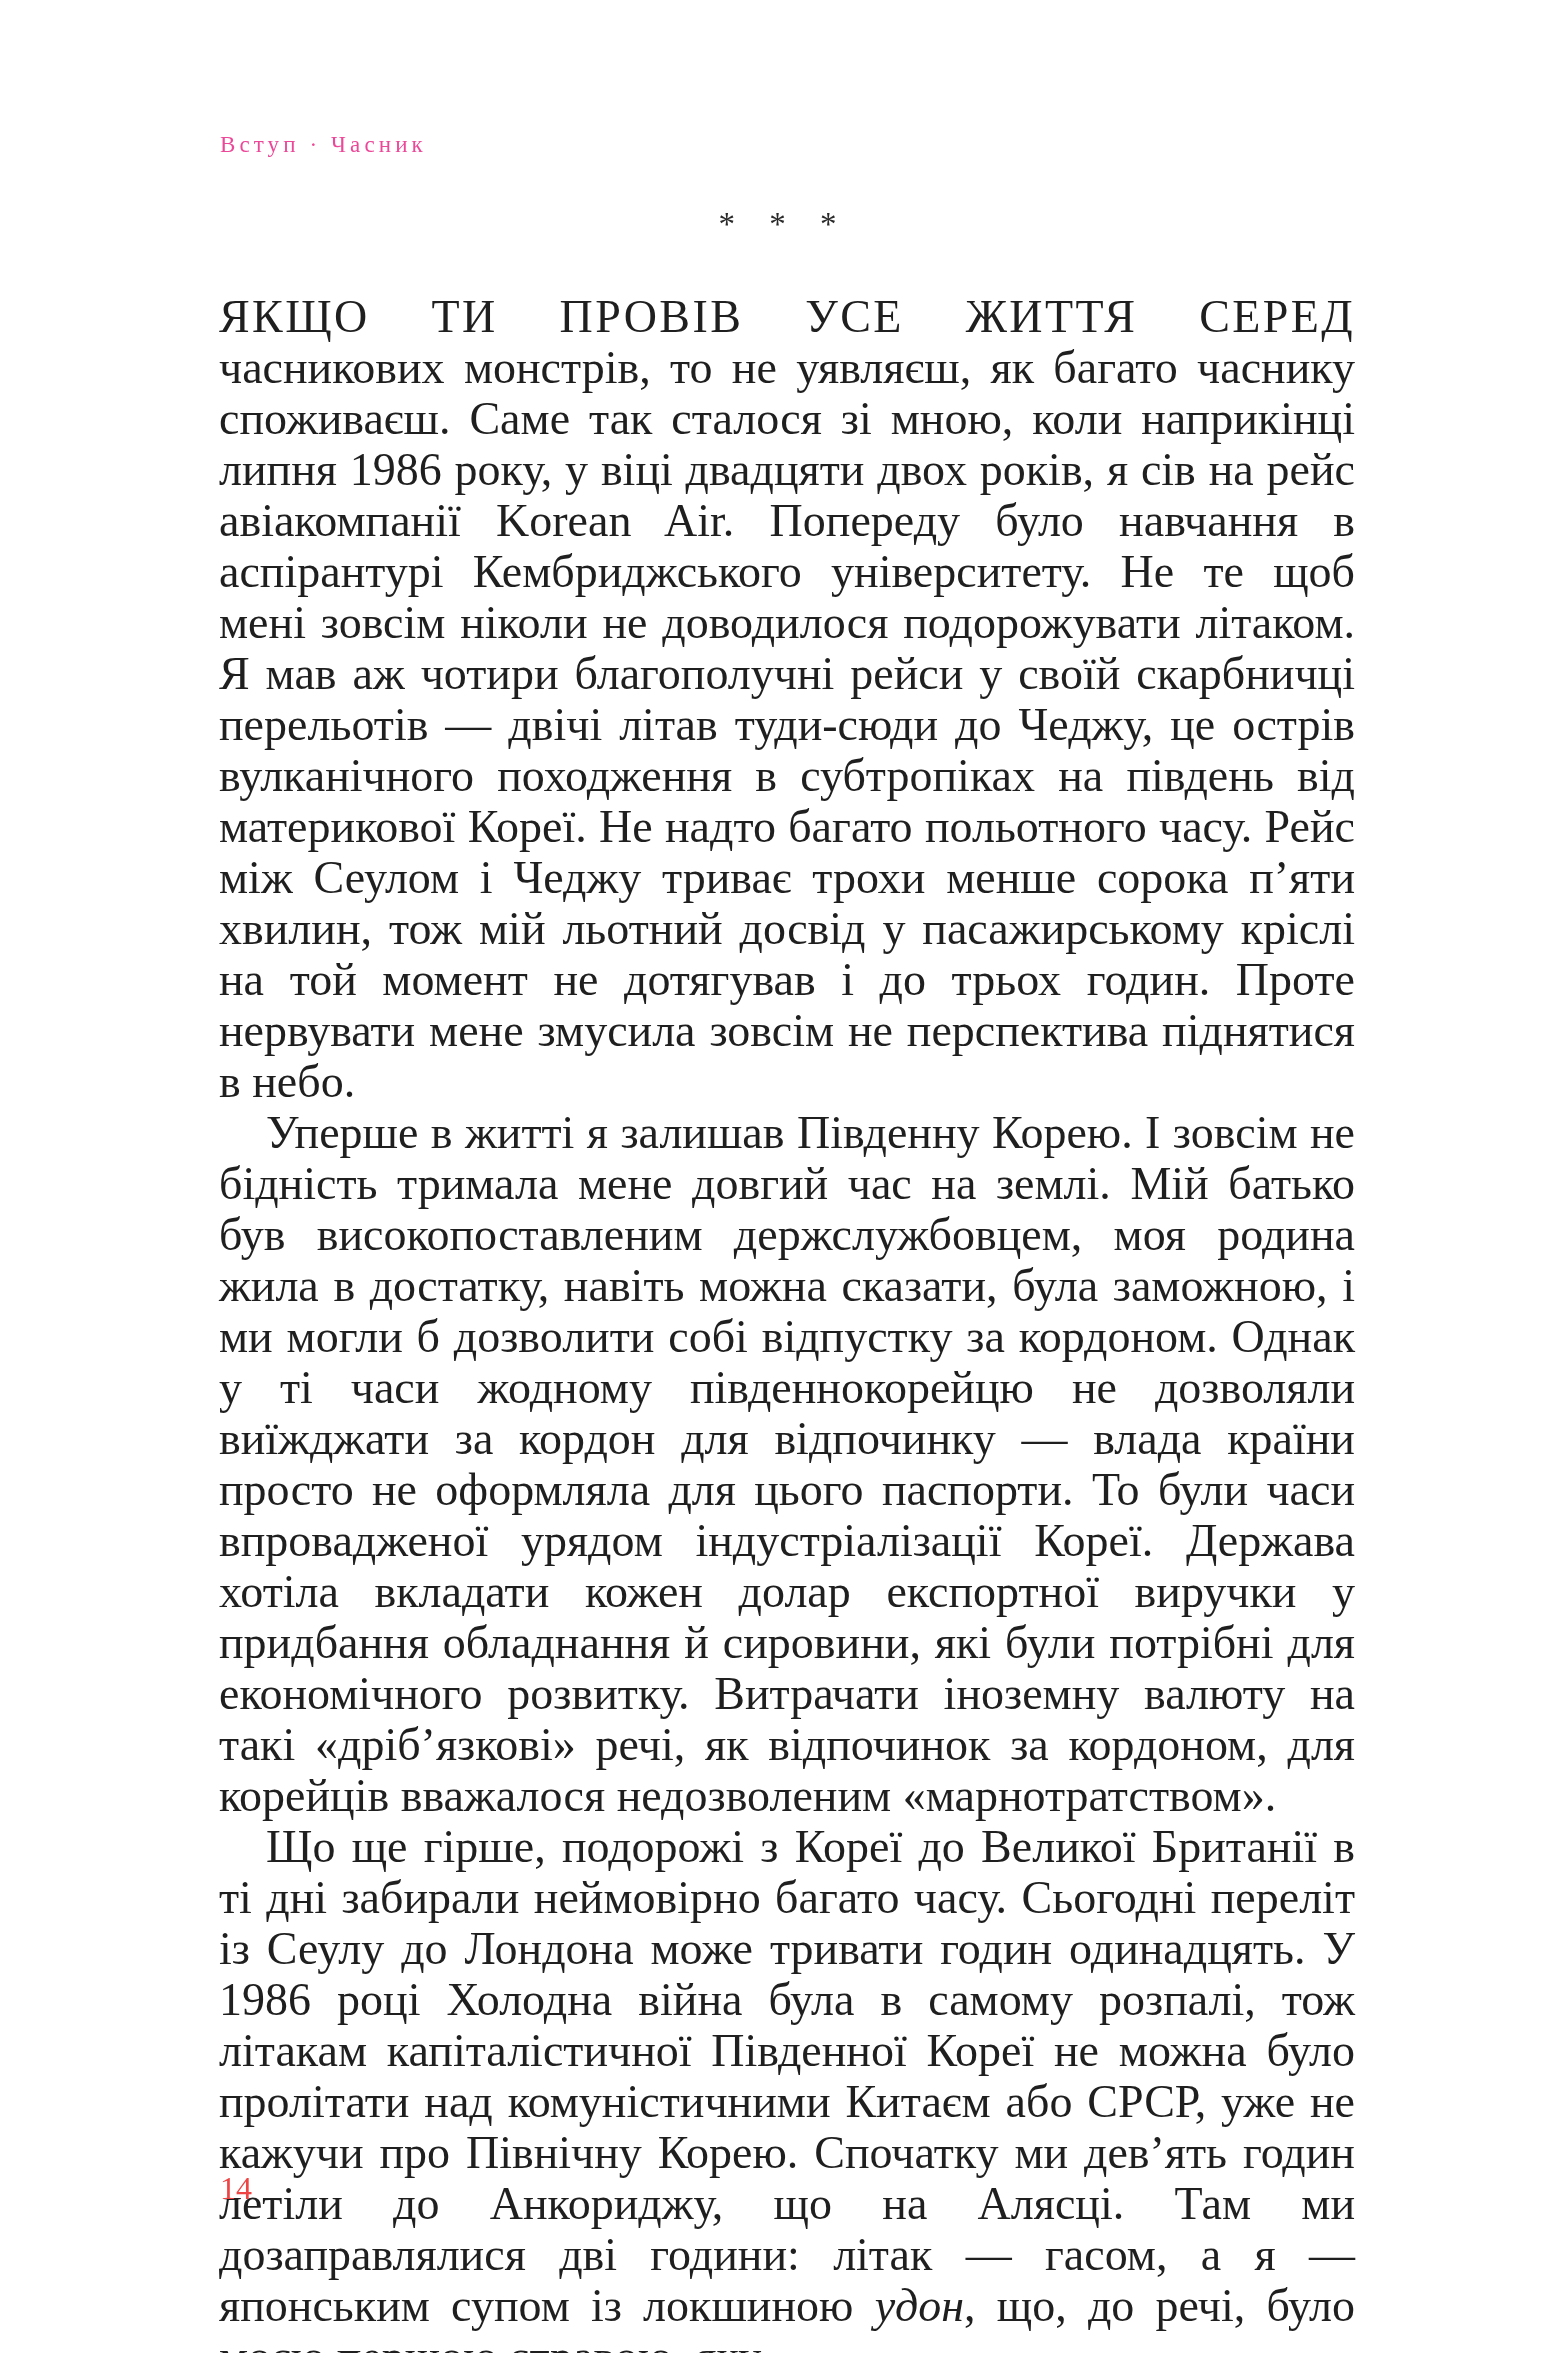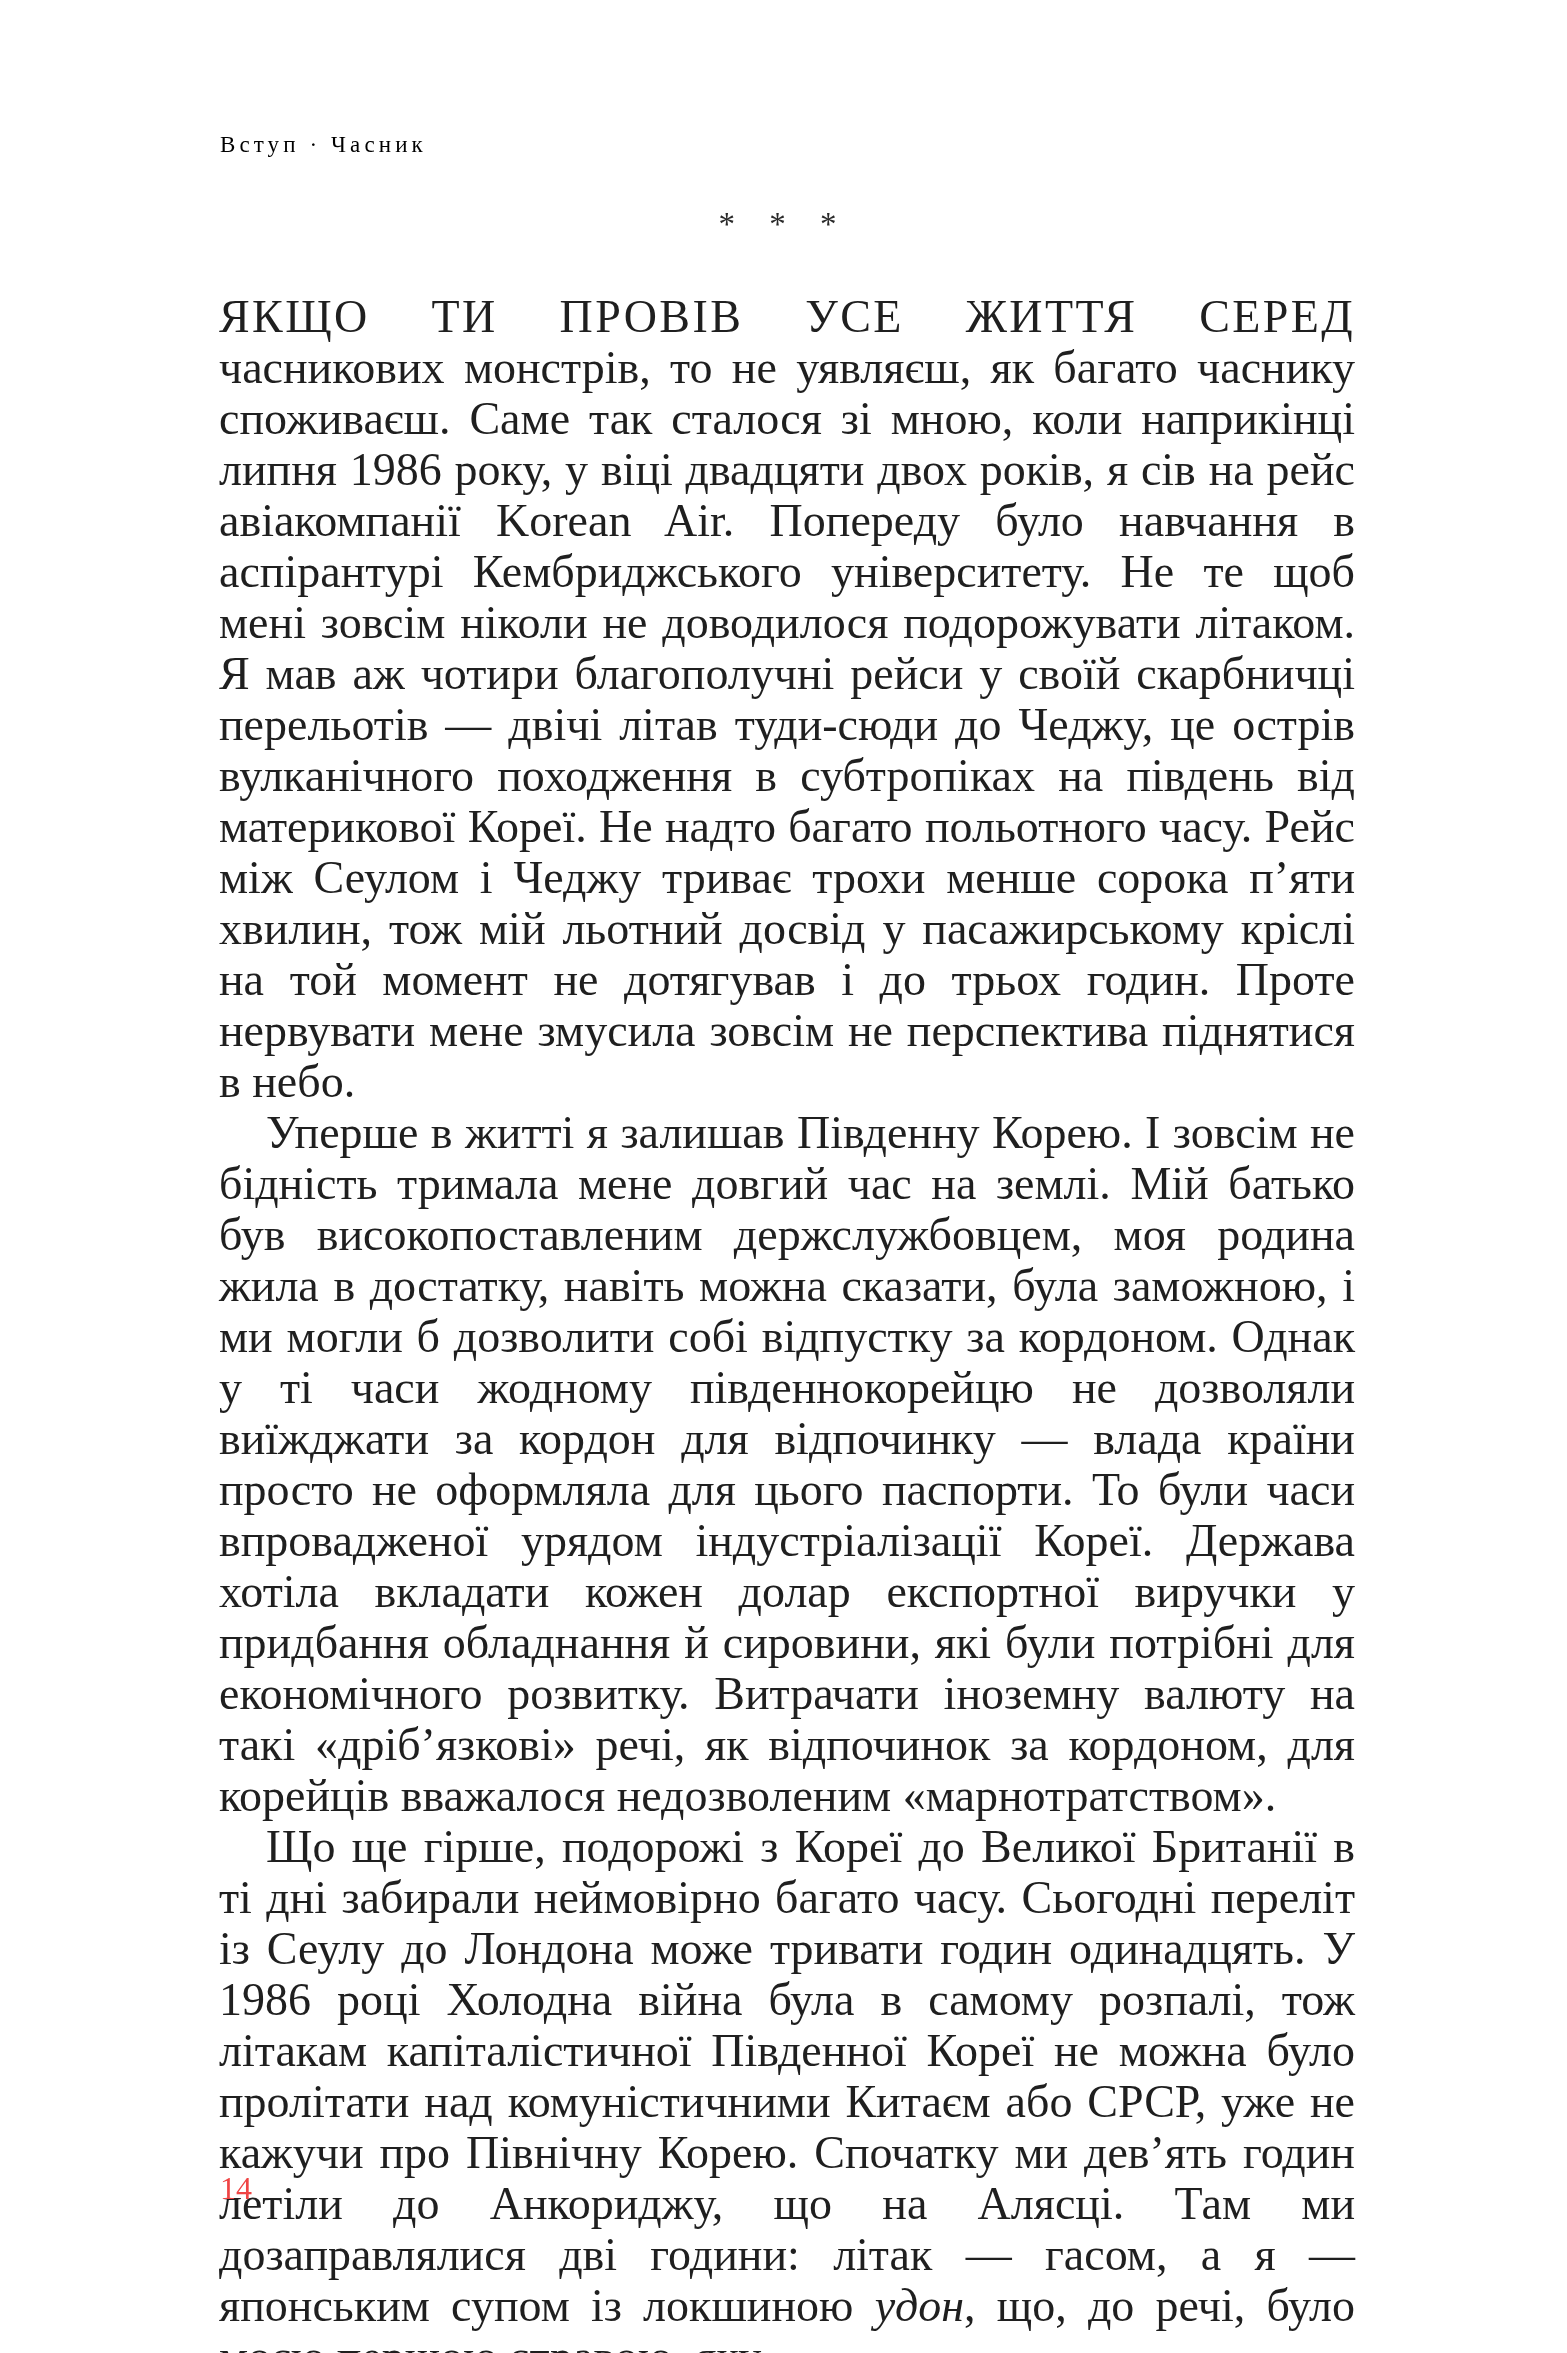--- a/index.html
+++ b/index.html
@@ -16,21 +16,21 @@
     color: #1f1f1f;
     overflow: hidden;
   }
   .running-header {
     position: absolute;
     left: 220px;
     top: 132px;
     font-family: "Liberation Serif", serif;
     font-size: 23px;
     letter-spacing: 4.1px;
-    color: #000000;
+    color: #ec4899;
   }
   .separator {
     position: absolute;
     left: 0;
     top: 206px;
     width: 1568px;
     text-align: center;
     font-size: 33px;
     letter-spacing: 13px;
     color: #2a2a2a;

